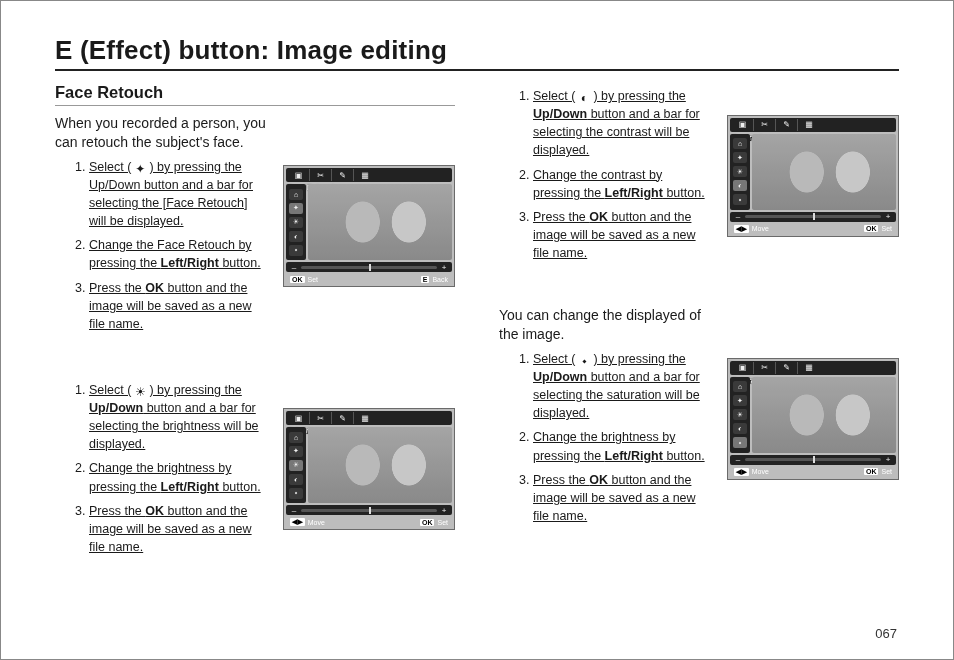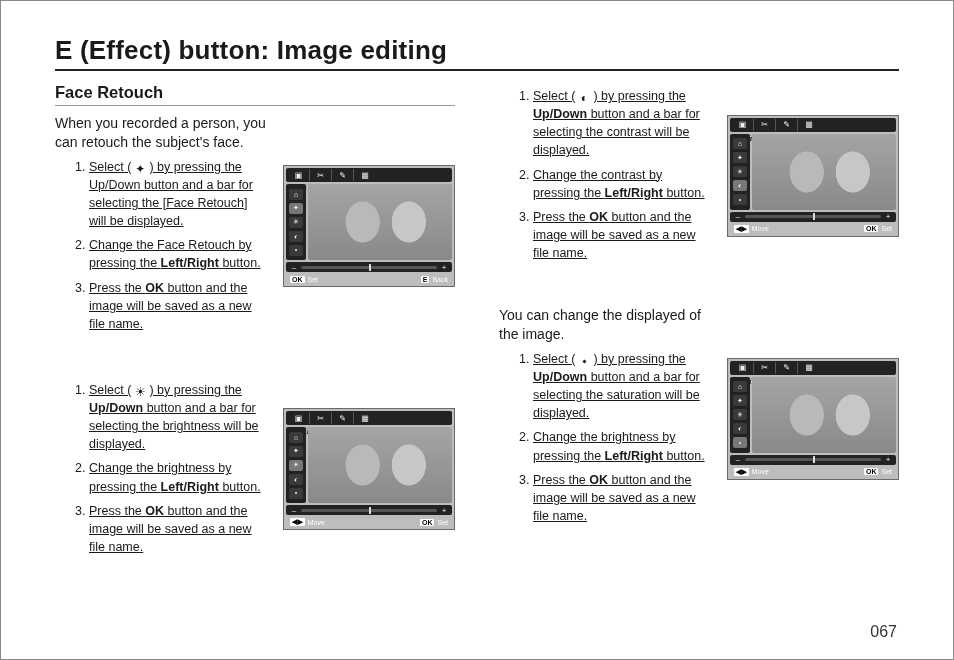--- a/index.html
+++ b/index.html
@@ -107,21 +107,21 @@
   .lcd-foot{
     position:absolute;left:2px;right:2px;bottom:2px;height:10px;
     display:flex;align-items:center;gap:10px;padding:0 4px;
     font-size:7px;color:#fff;
   }
   .lcd-foot .grp{display:flex;align-items:center;gap:3px}
   .lcd-foot .box{background:#fff;color:#000;border-radius:1px;padding:0 2px;font-weight:bold}
 
   .page-num{
     position:absolute;right:56px;bottom:18px;
-    font-size:16px;color:#333;
+    font-size:13px;color:#333;
   }
 </style>
 </head>
 <body>
 
 <div class="page">
   <h1 class="page-title">E (Effect) button: Image editing</h1>
 
   <div class="cols">
 

